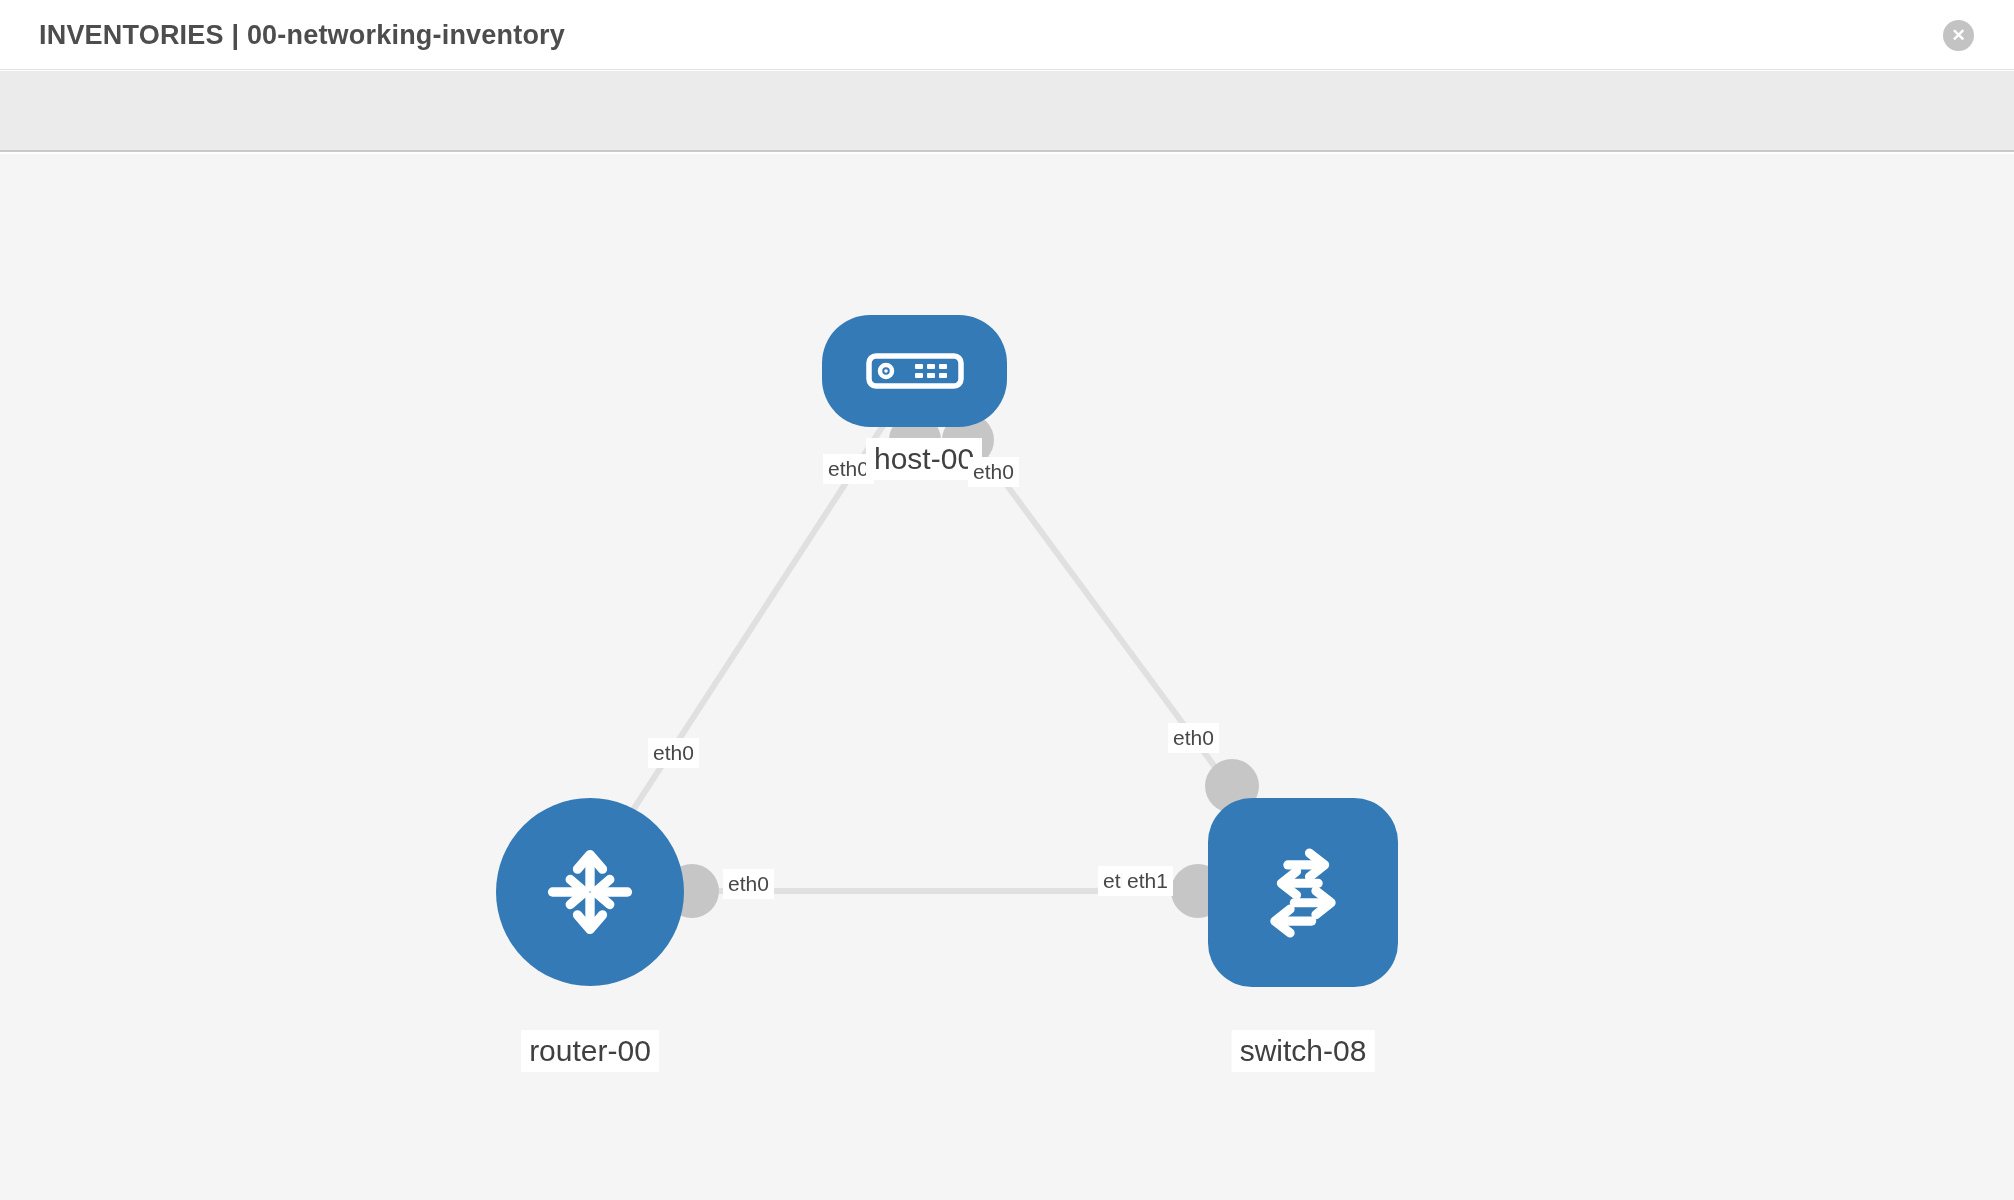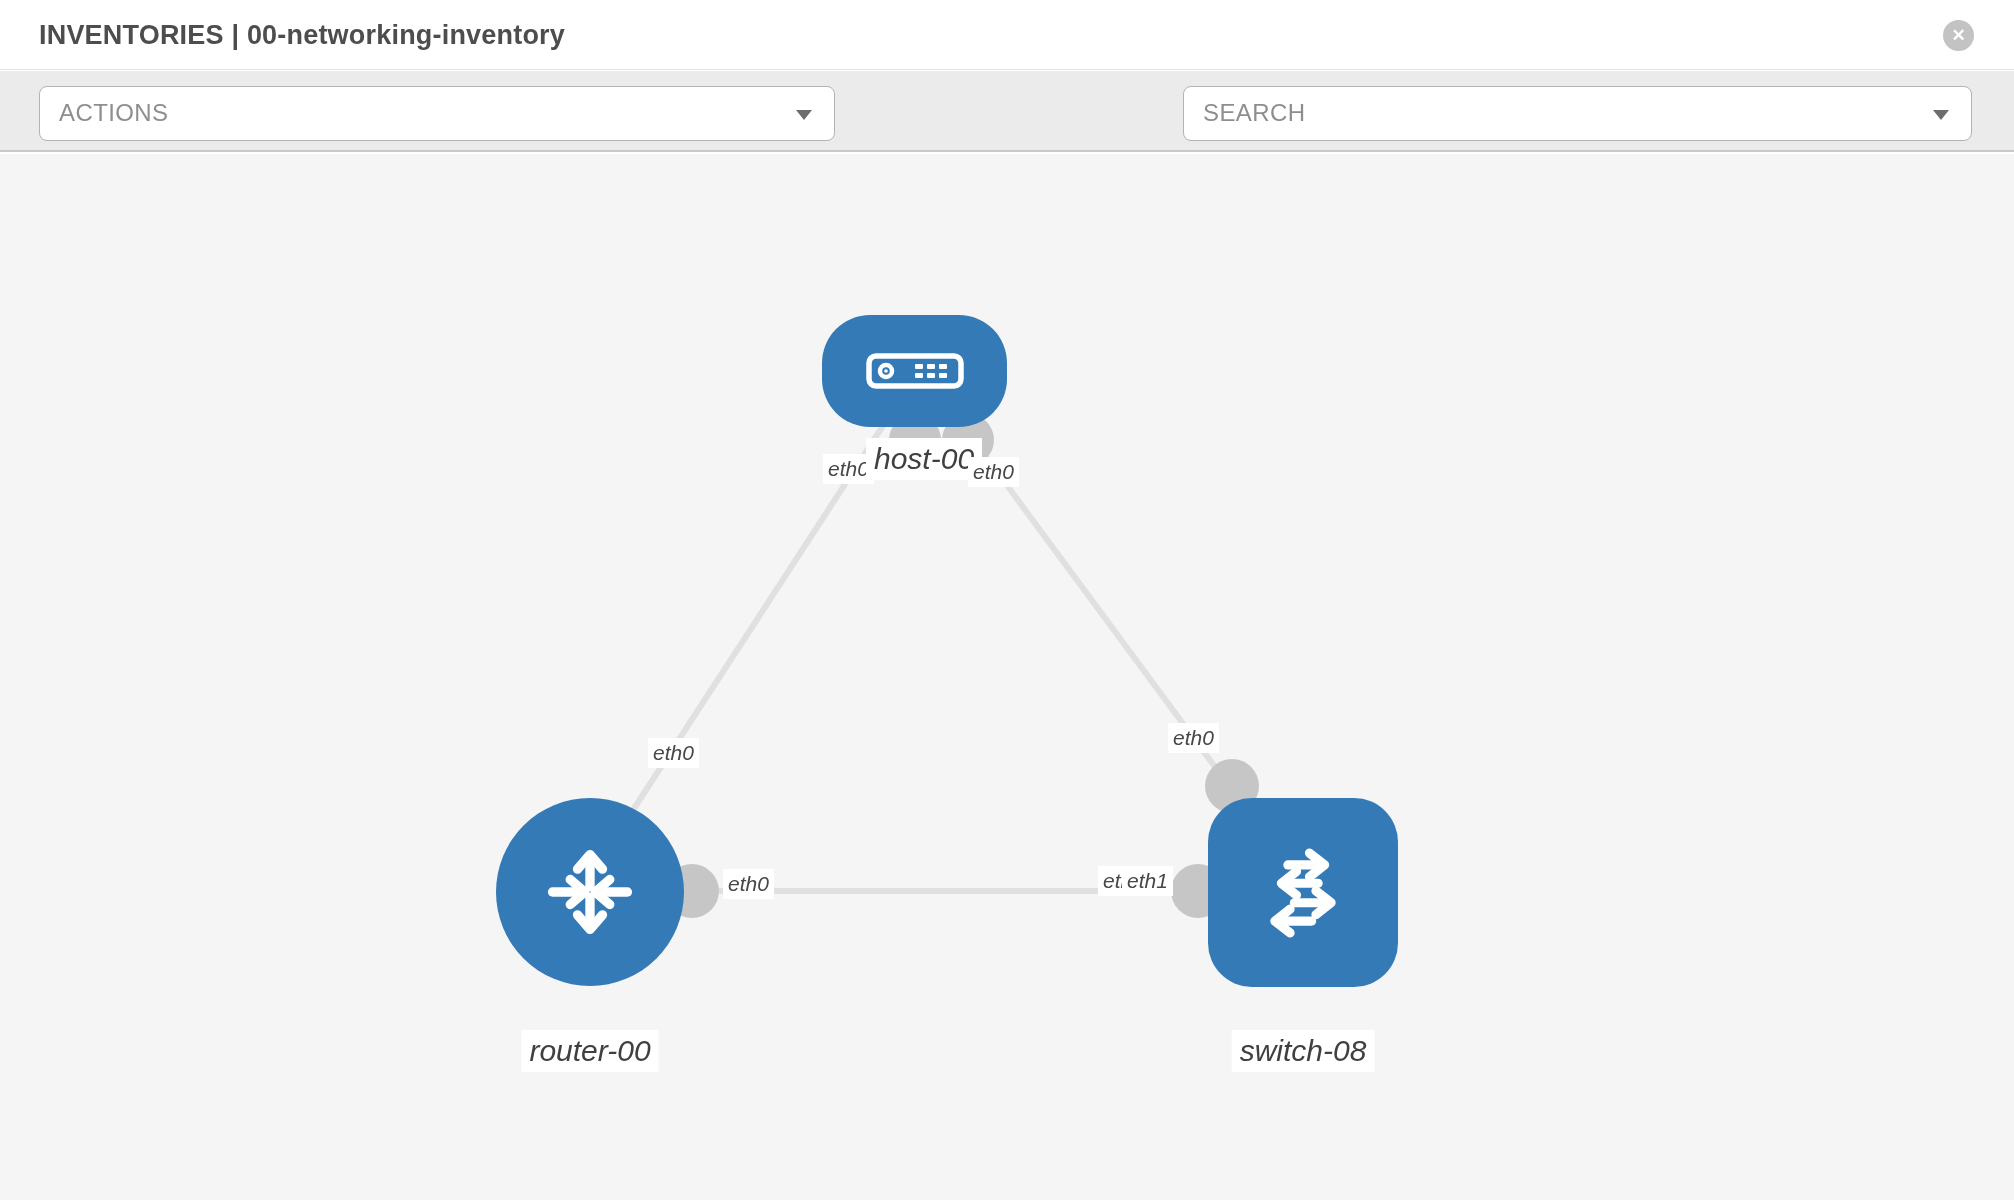--- a/index.html
+++ b/index.html
@@ -62,64 +62,56 @@
 
   
   .node { position:absolute; background:#337ab7; display:flex; align-items:center; justify-content:center; cursor:pointer; }
   .node-host   { left:822px;  top:161px; width:185px; height:112px; border-radius:48px; }
   .node-router { left:496px;  top:644px; width:188px; height:188px; border-radius:50%; }
   .node-switch { left:1208px; top:644px; width:190px; height:189px; border-radius:44px; }
 
   
   .glabel {
     position:absolute; background:#ffffff; color:#474747;
-    font-size:21px; line-height:1.25; padding:2px 5px; white-space:nowrap;font-style:italic;
+    font-size:21px; line-height:1.25; padding:2px 5px; white-space:nowrap;
   }
   .glabel.big { font-size:30px; color:#404040; padding:2px 8px;text-align:right; }
   .ctr { transform:translateX(-50%);margin-top:35px; }
 </style>
 </head>
 <body>
 
 <div class="app">
 
   <div class="hdr">
     <div class="hdr-title">INVENTORIES | 00-networking-inventory</div>
     <div class="close-btn">✕</div>
   </div>
 
   <div class="toolbar">
-    <div class="select-box sel-actions">
-      <span class="sel-label">ACTIONS</span>
-      <span class="caret"></span>
-    </div>
 
     <div class="tool-icon ic-wrench">
       <svg viewBox="0 0 32 32">
         <g transform="rotate(45 16 16)" stroke="#72757a" fill="none">
           <circle cx="16" cy="9.5" r="7" stroke-width="6" stroke-dasharray="27 12"></circle>
           <line x1="16" y1="14" x2="16" y2="27.5" stroke-width="7" stroke-linecap="round"></line>
         </g>
       </svg>
     </div>
     <div class="tool-icon ic-key">
       <svg viewBox="0 0 32 32">
         <g stroke="#72757a" fill="none" stroke-linecap="round">
           <circle cx="10.5" cy="10.5" r="5.5" stroke-width="5"></circle>
           <line x1="14.5" y1="14.5" x2="26" y2="26" stroke-width="4.5"></line>
           <line x1="26" y1="26" x2="29" y2="23" stroke-width="4.5"></line>
           <line x1="21" y1="21" x2="24" y2="18" stroke-width="4.5"></line>
         </g>
       </svg>
     </div>
 
-    <div class="select-box sel-search">
-      <span class="sel-label">SEARCH</span>
-      <span class="caret"></span>
-    </div>
   </div>
 
   <div class="canvas">
 
     <svg class="edges" viewBox="0 0 2014 1046">
 
       <line x1="890" y1="261" x2="620" y2="676" stroke="#e0e0e0" stroke-width="6"></line>
       <line x1="955" y1="261" x2="1232" y2="636" stroke="#e0e0e0" stroke-width="6"></line>
       <line x1="640" y1="737" x2="1240" y2="737" stroke="#e0e0e0" stroke-width="6"></line>
 

